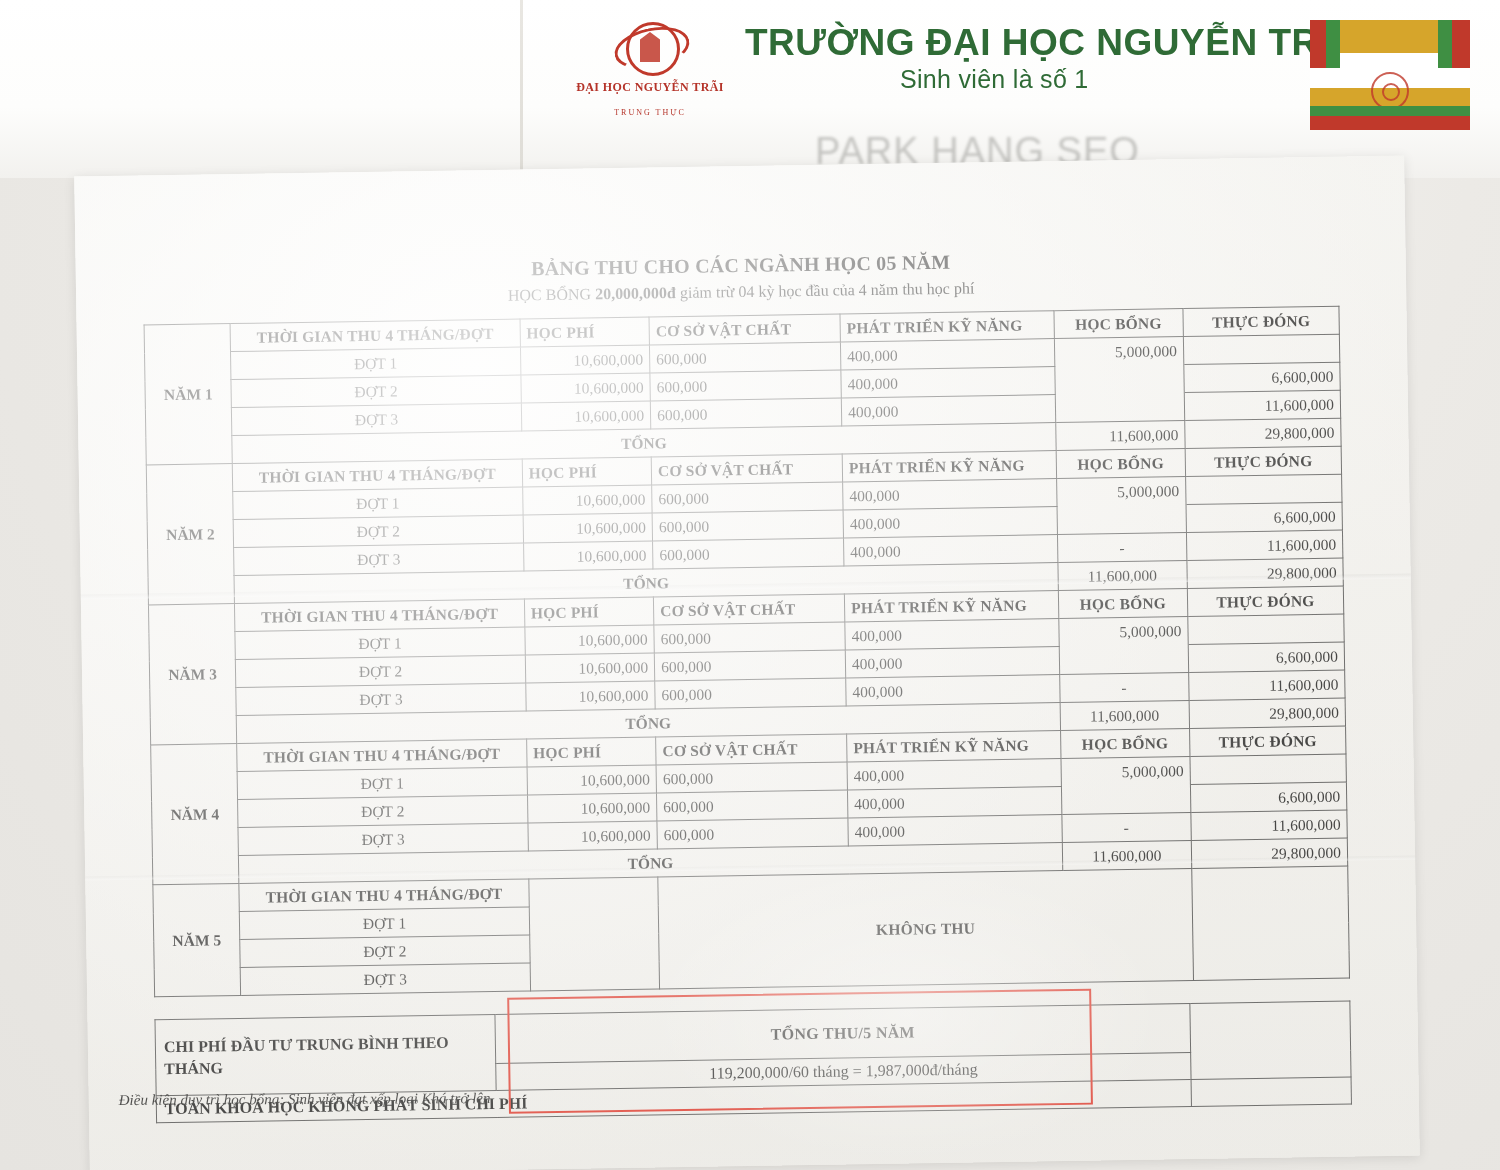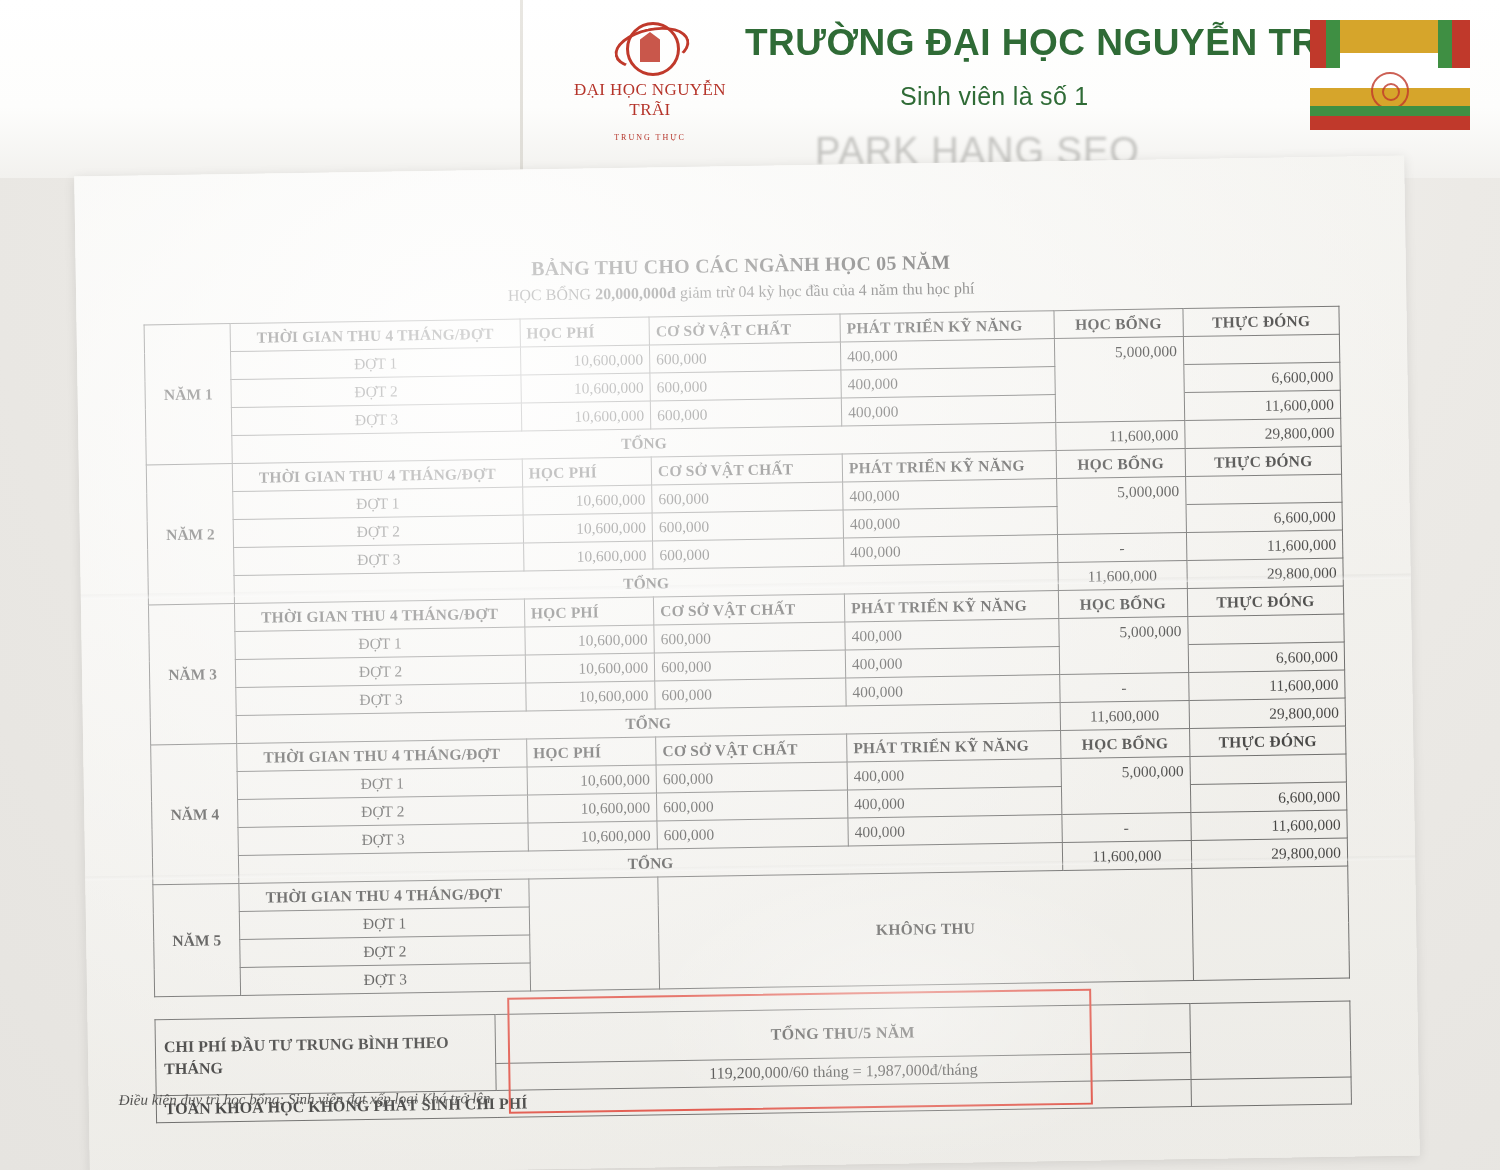--- a/index.html
+++ b/index.html
@@ -38,29 +38,29 @@
   }
   #logo-mark .ring2{
     position:absolute;left:10px;top:10px;width:70px;height:34px;border-radius:50%/50%;
     border:3px solid #c0392b;border-bottom-color:transparent;transform:rotate(-12deg);
   }
   #logo-mark .gate{
     position:absolute;left:36px;top:14px;width:20px;height:30px;
     background:#c0392b;opacity:.85;
     clip-path:polygon(0 25%,50% 0,100% 25%,100% 100%,0 100%);
   }
-  #logo-text1{font-size:17px;color:#b5342a;font-weight:normal;letter-spacing:.4px;}
+  #logo-text1{font-size:12px;color:#b5342a;font-weight:bold;letter-spacing:.4px;}
   #logo-text2{font-size:8px;color:#b5342a;letter-spacing:2px;margin-top:13px;}
   #lh-title{
     position:absolute;left:745px;top:22px;width:540px;
     color:#2f6b36;font-family:"Liberation Sans", sans-serif;
     font-weight:bold;font-size:37px;letter-spacing:.5px;white-space:nowrap;
   }
   #lh-sub{
-    position:absolute;left:900px;top:82px;width:400px;
+    position:absolute;left:900px;top:65px;width:400px;
     color:#2f6b36;font-family:"Liberation Sans", sans-serif;
     font-size:25px;letter-spacing:.3px;
   }
   #flag{
     position:absolute;left:1310px;top:20px;width:160px;height:110px;
     background:linear-gradient(#d6a52b 0%,#d6a52b 30%,#ffffff 30%,#ffffff 62%,#d6a52b 62%,#d6a52b 100%);
     overflow:hidden;
   }
   #flag .red-l{position:absolute;left:0;top:0;width:16px;height:48px;background:#c0392b;}
   #flag .grn-l{position:absolute;left:16px;top:0;width:14px;height:48px;background:#3f8f43;}

